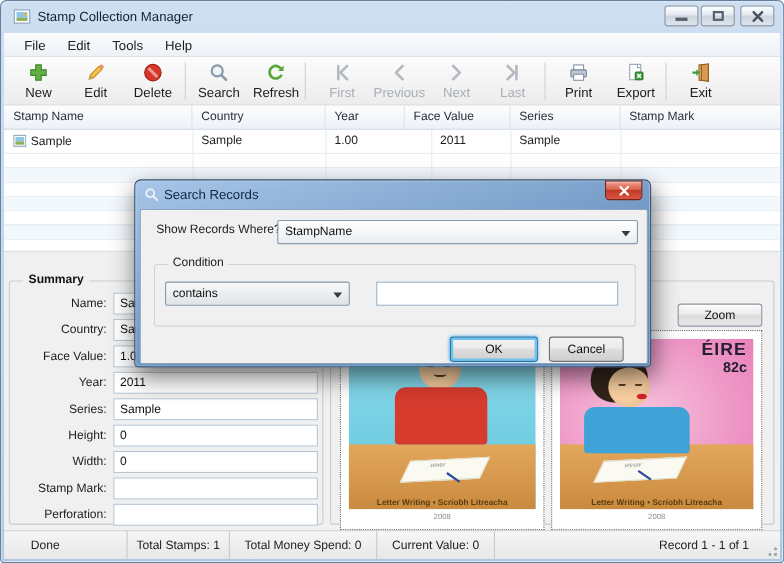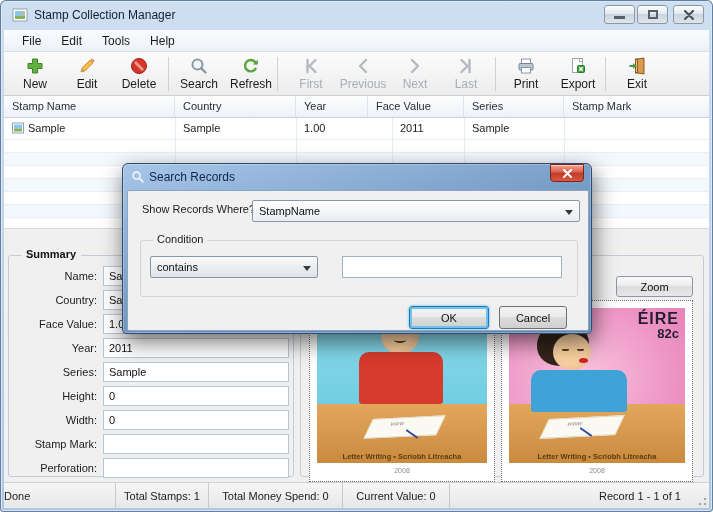--- a/index.html
+++ b/index.html
@@ -89,21 +89,21 @@
   .eire .l2 { font-size:13px; font-weight:bold; }
   .a-mark { position:absolute; left:1px; top:3px; color:#ffffff; font-weight:bold; font-size:13px; }
   .caption { position:absolute; left:0; right:0; bottom:2px; text-align:center;
              font-size:7.5px; font-weight:bold; color:#5b3c0e; white-space:nowrap; }
   .stamp-year { height:18px; text-align:center; font-size:7px; color:#8a8a8a; padding-top:4px; }
   
   .statusbar { position:absolute; left:0; top:452px; width:705px; height:26px;
                background:linear-gradient(#f6f6f6,#e7e7e7); border-top:1px solid #cfcfcf; }
   .scell { position:absolute; top:0; height:26px; font-size:11px; color:#222;
            display:flex; align-items:center; justify-content:center; border-right:1px solid #c9c9c9; }
-  .scell.first { justify-content:flex-start; padding-left:0; }
+  .scell.first { justify-content:flex-start; padding-left:24px; }
   .scell.last { border-right:none; }
   .grip { position:absolute; right:2px; bottom:2px; width:12px; height:12px;
           background:
            radial-gradient(circle at 10px 10px, #9aa 1.2px, transparent 1.6px),
            radial-gradient(circle at 10px 5px, #9aa 1.2px, transparent 1.6px),
            radial-gradient(circle at 5px 10px, #9aa 1.2px, transparent 1.6px); }
   
   .dialog { position:absolute; left:122px; top:163px; width:470px; height:171px; z-index:50;
             background:linear-gradient(165deg,#a7c6e8,#6b92bf 60%,#5d83b0);
             border:1px solid #2e4c6d; border-radius:6px 6px 4px 4px;

